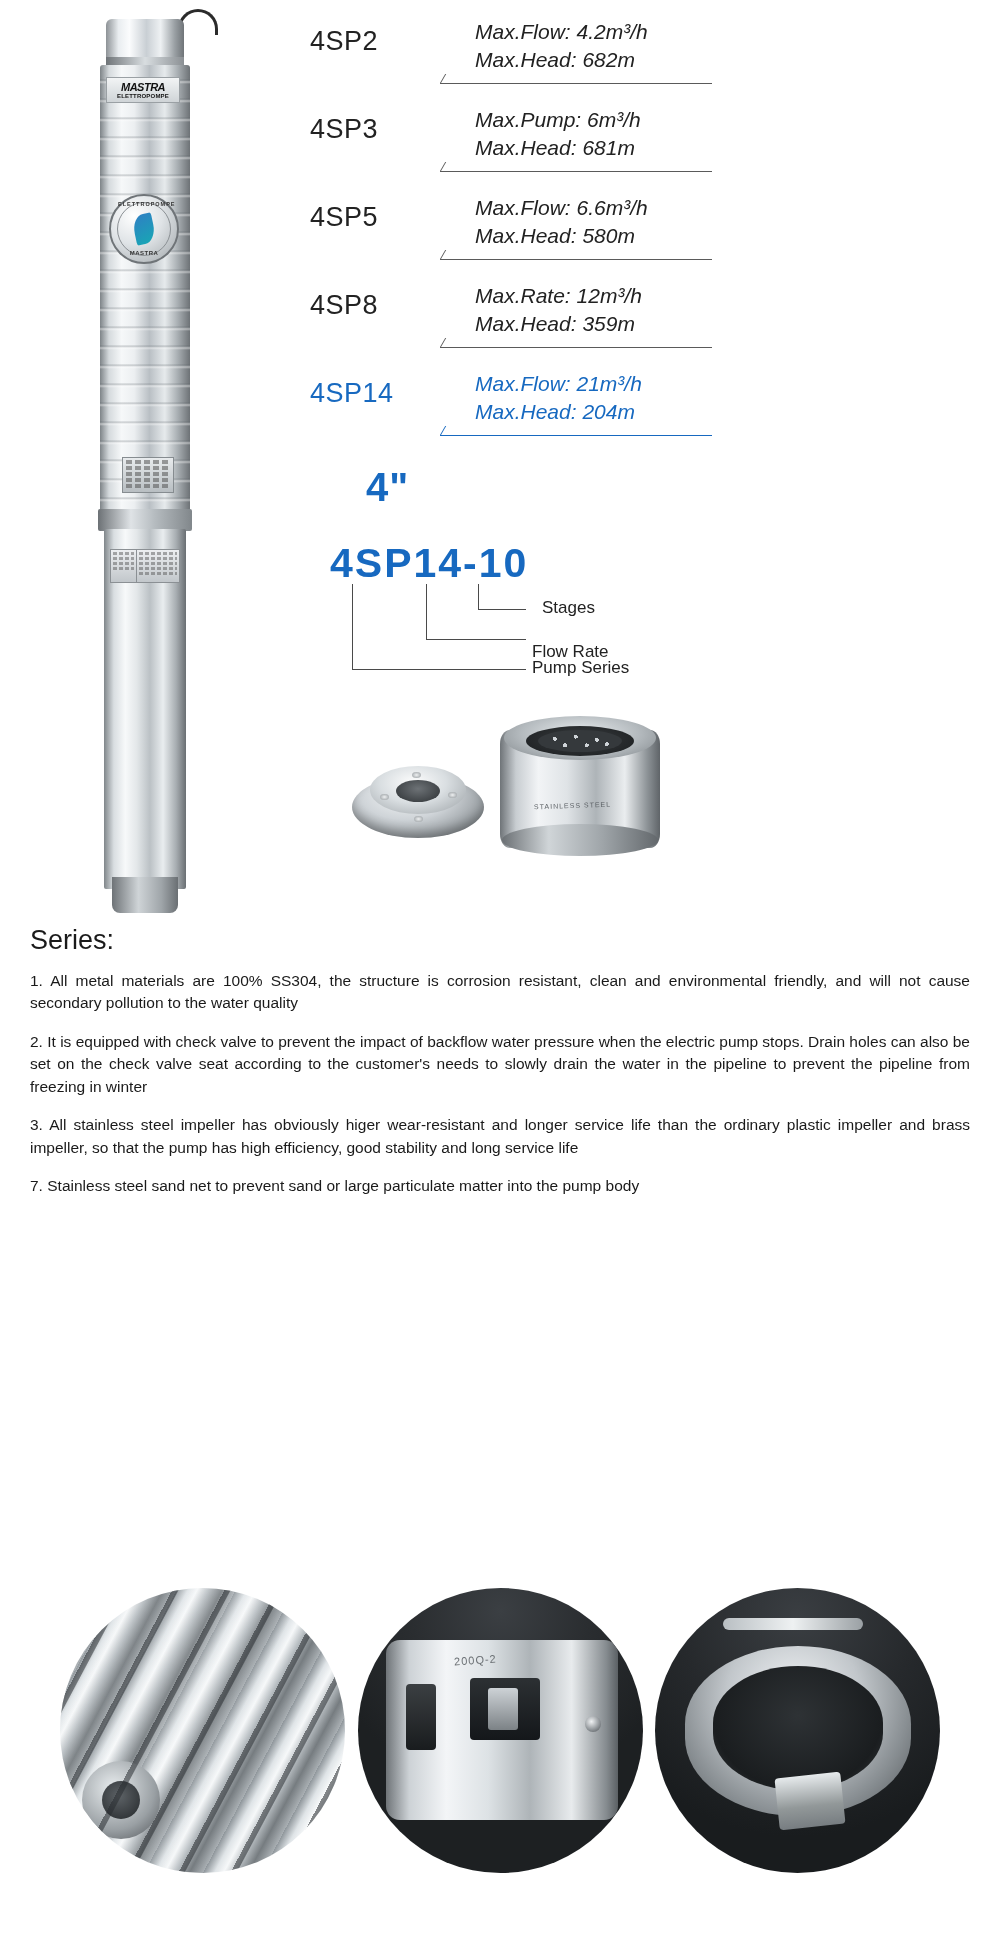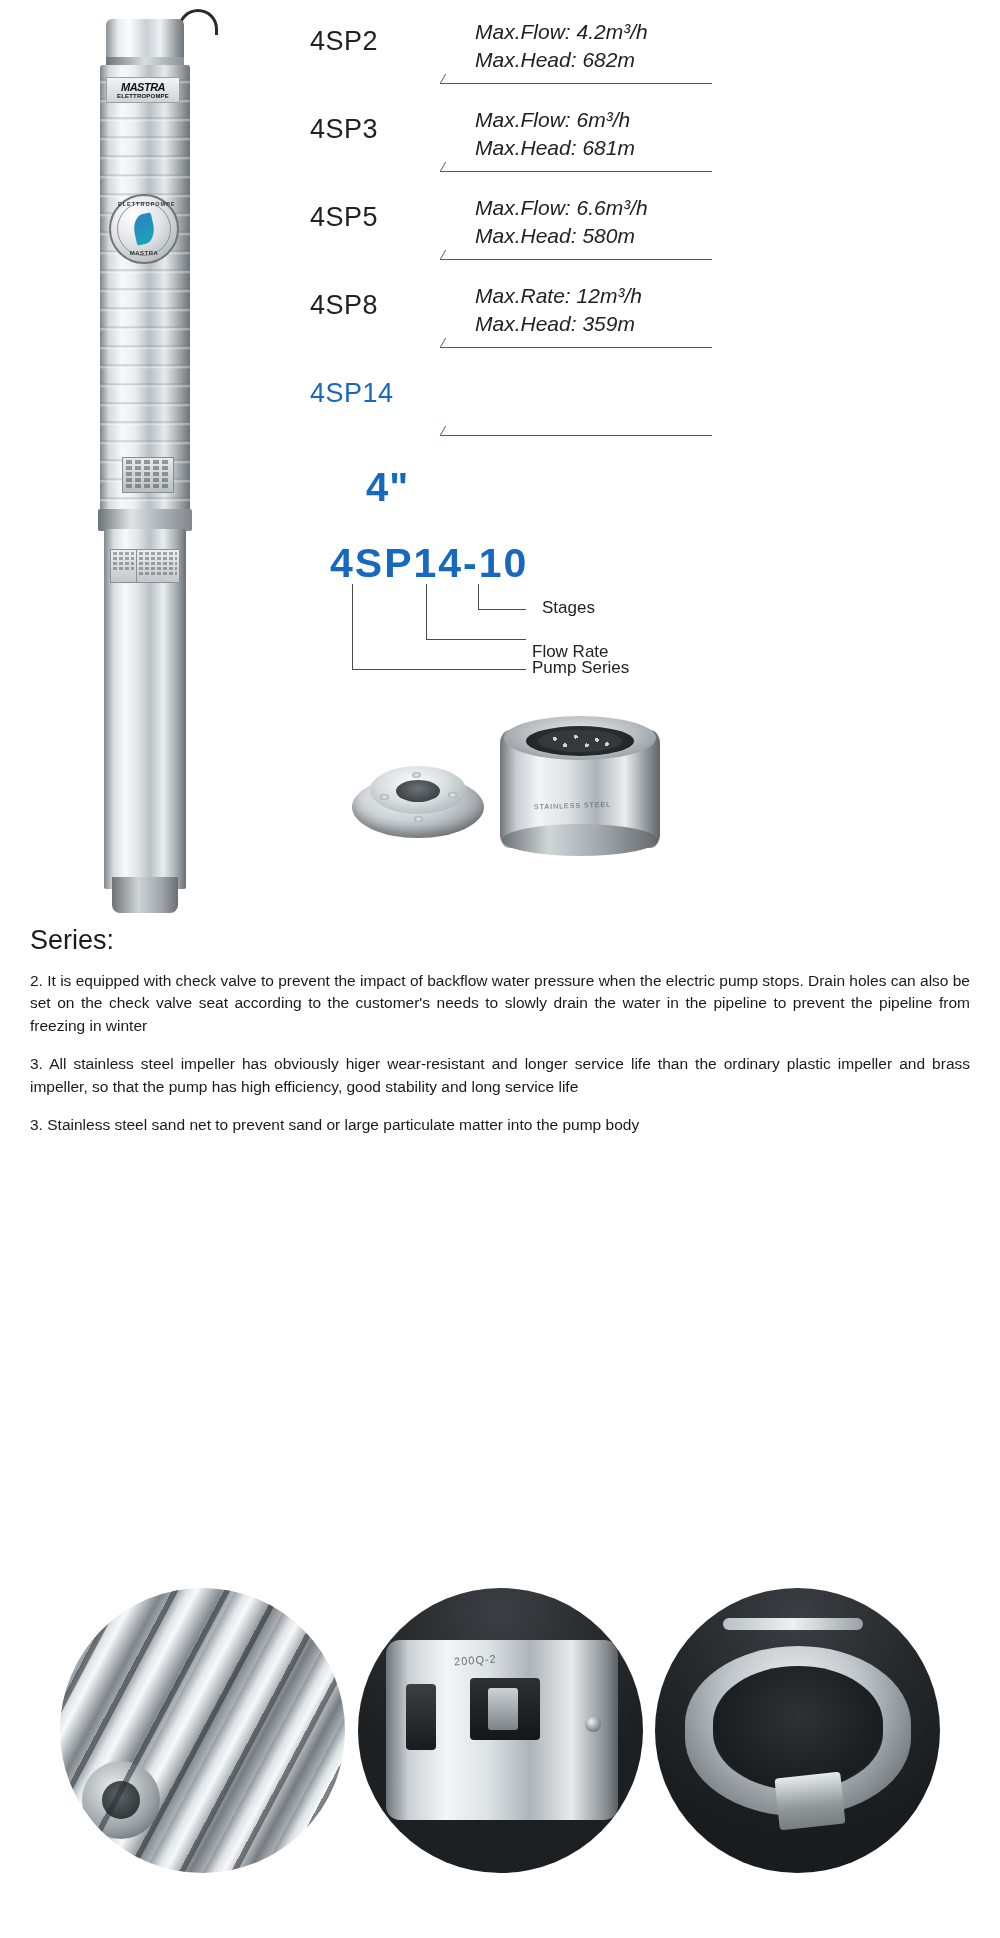--- a/index.html
+++ b/index.html
@@ -535,21 +535,21 @@
       <div class="spec-vals">
         <div>Max.Flow: 4.2m³/h</div>
         <div>Max.Head: 682m</div>
       </div>
       <div class="spec-underline"></div>
     </div>
 
     <div class="spec-row">
       <div class="spec-model">4SP3</div>
       <div class="spec-vals">
-        <div>Max.Flow: 6m³/h</div>
+        <div>Max.Pump: 6m³/h</div>
         <div>Max.Head: 681m</div>
       </div>
       <div class="spec-underline"></div>
     </div>
 
     <div class="spec-row">
       <div class="spec-model">4SP5</div>
       <div class="spec-vals">
         <div>Max.Flow: 6.6m³/h</div>
         <div>Max.Head: 580m</div>
@@ -561,20 +561,24 @@
       <div class="spec-model">4SP8</div>
       <div class="spec-vals">
         <div>Max.Rate: 12m³/h</div>
         <div>Max.Head: 359m</div>
       </div>
       <div class="spec-underline"></div>
     </div>
 
     <div class="spec-row highlight">
       <div class="spec-model">4SP14</div>
+      <div class="spec-vals">
+        <div>Max.Flow: 21m³/h</div>
+        <div>Max.Head: 204m</div>
+      </div>
       <div class="spec-underline"></div>
     </div>
 
   </div>
 
   <div class="size-mark">4"</div>
 
   <div class="naming">
     <div class="naming-code">4SP14-10</div>
 
@@ -604,23 +608,24 @@
     <div class="inner"></div>
     <div class="mesh"></div>
     <div class="base"></div>
     <div class="txt">STAINLESS STEEL</div>
   </div>
 
 </div>
 
 <div class="feature-section">
   <h2 class="feature-title">Series:</h2>
+  <p class="feature-p">1. All metal materials are 100% SS304, the structure is corrosion resistant, clean and environmental friendly, and will not cause secondary pollution to the water quality</p>
   <p class="feature-p">2. It is equipped with check valve to prevent the impact of backflow water pressure when the electric pump stops. Drain holes can also be set on the check valve seat according to the customer's needs to slowly drain the water in the pipeline to prevent the pipeline from freezing in winter</p>
   <p class="feature-p">3. All stainless steel impeller has obviously higer wear-resistant and longer service life than the ordinary plastic impeller and brass impeller, so that the pump has high efficiency, good stability and long service life</p>
-  <p class="feature-p">3. Stainless steel sand net to prevent sand or large particulate matter into the pump body</p>
+  <p class="feature-p">7. Stainless steel sand net to prevent sand or large particulate matter into the pump body</p>
 </div>
 
 <div class="bottom-photos">
   <div class="circle-photo cp1">
     <div class="tube"></div>
   </div>
   <div class="circle-photo cp2">
     <div class="barrel"></div>
     <div class="code">200Q-2</div>
     <div class="slot"></div>

